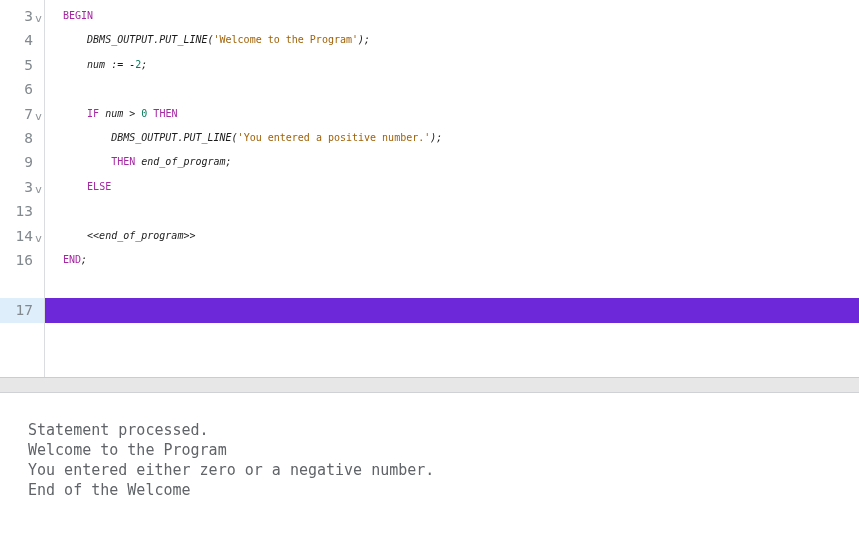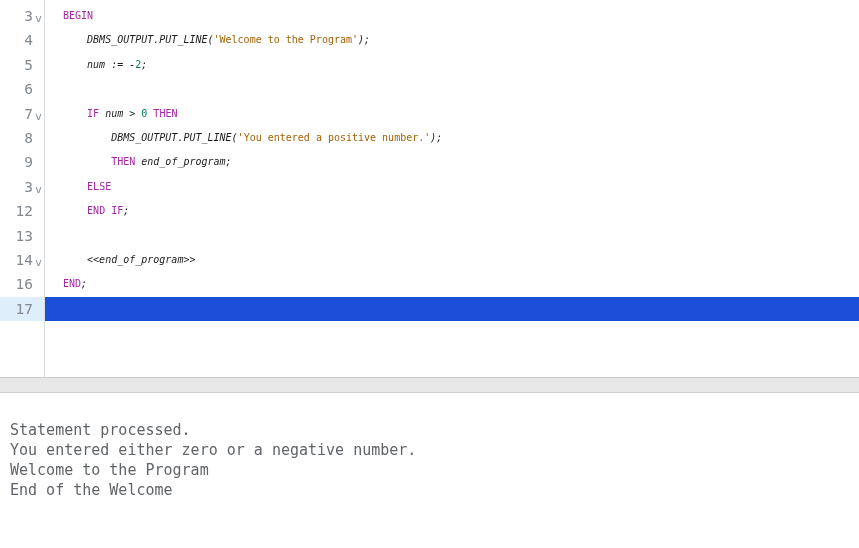--- a/index.html
+++ b/index.html
@@ -38,21 +38,22 @@
     right: 0;
   }
   .row {
     display: flex;
     align-items: stretch;
     height: 24.4px;
     line-height: 24.4px;
     white-space: pre;
   }
   .row.current {
-    background: #1d4ed8;
+    background: #6d28d9;
+    margin-top: 26px;
   }
   .gutter {
     flex: 0 0 auto;
     width: 33px;
     padding-right: 0;
     text-align: right;
     color: #82898f;
     font-family: "DejaVu Sans Mono", "Liberation Mono", monospace;
     font-size: 14.5px;
     position: relative;
@@ -119,51 +120,51 @@
     flex: 1 1 auto;
     background: #ffffff;
     padding: 27px 0 0 10px;
   }
   .out-line {
     font-family: "DejaVu Sans Mono", "Liberation Mono", monospace;
     font-size: 15px;
     line-height: 20px;
     color: #606468;
     white-space: pre;
+    margin-left: 18px;
   }
 </style>
 </head>
 <body>
 
 <div id="app">
 
   <div class="editor">
     <div class="gutter-border"></div>
     <div class="editor-rows" id="editor-rows">
         <div class="row"><div class="gutter">3</div><div class="fold"><span class="chev">v</span></div><div class="code"><span class="tok-kw">BEGIN</span></div></div>
         <div class="row"><div class="gutter">4</div><div class="fold"></div><div class="code"><span class="tok-pln">    DBMS_OUTPUT.PUT_LINE(</span><span class="tok-str">'Welcome to the Program'</span><span class="tok-pln">);</span></div></div>
         <div class="row"><div class="gutter">5</div><div class="fold"></div><div class="code"><span class="tok-pln">    num := -</span><span class="tok-num">2</span><span class="tok-pln">;</span></div></div>
         <div class="row"><div class="gutter">6</div><div class="fold"></div><div class="code">&nbsp;</div></div>
         <div class="row"><div class="gutter">7</div><div class="fold"><span class="chev">v</span></div><div class="code"><span class="tok-pln">    </span><span class="tok-kw">IF</span><span class="tok-pln"> num &gt; </span><span class="tok-num">0</span><span class="tok-pln"> </span><span class="tok-kw">THEN</span></div></div>
         <div class="row"><div class="gutter">8</div><div class="fold"></div><div class="code"><span class="tok-pln">        DBMS_OUTPUT.PUT_LINE(</span><span class="tok-str">'You entered a positive number.'</span><span class="tok-pln">);</span></div></div>
         <div class="row"><div class="gutter">9</div><div class="fold"></div><div class="code"><span class="tok-pln">        </span><span class="tok-kw">THEN</span><span class="tok-pln"> end_of_program;</span></div></div>
         <div class="row"><div class="gutter">3</div><div class="fold"><span class="chev">v</span></div><div class="code"><span class="tok-pln">    </span><span class="tok-kw">ELSE</span></div></div>
-        <div class="row"><div class="gutter">12</div><div class="fold"></div><div class="code"><span class="tok-pln">    </span><span class="tok-kw">END IF</span><span class="tok-pln">;</span></div></div>
         <div class="row"><div class="gutter">13</div><div class="fold"></div><div class="code">&nbsp;</div></div>
         <div class="row"><div class="gutter">14</div><div class="fold"><span class="chev">v</span></div><div class="code"><span class="tok-pln">    &lt;&lt;end_of_program&gt;&gt;</span></div></div>
         <div class="row"><div class="gutter">16</div><div class="fold"></div><div class="code"><span class="tok-kw">END</span><span class="tok-pln">;</span></div></div>
         <div class="row current"><div class="gutter">17</div><div class="fold"></div><div class="code">&nbsp;</div></div>
       </div>
   </div>
 
   <div class="splitter-top-line"></div>
   <div class="splitter"></div>
 
   <div class="output">
     <div id="output-lines">
         <div class="out-line">Statement processed.</div>
+        <div class="out-line">Welcome to the Program</div>
         <div class="out-line">You entered either zero or a negative number.</div>
-        <div class="out-line">Welcome to the Program</div>
         <div class="out-line">End of the Welcome</div>
       </div>
   </div>
 
 </div>
 
 </body></html>

